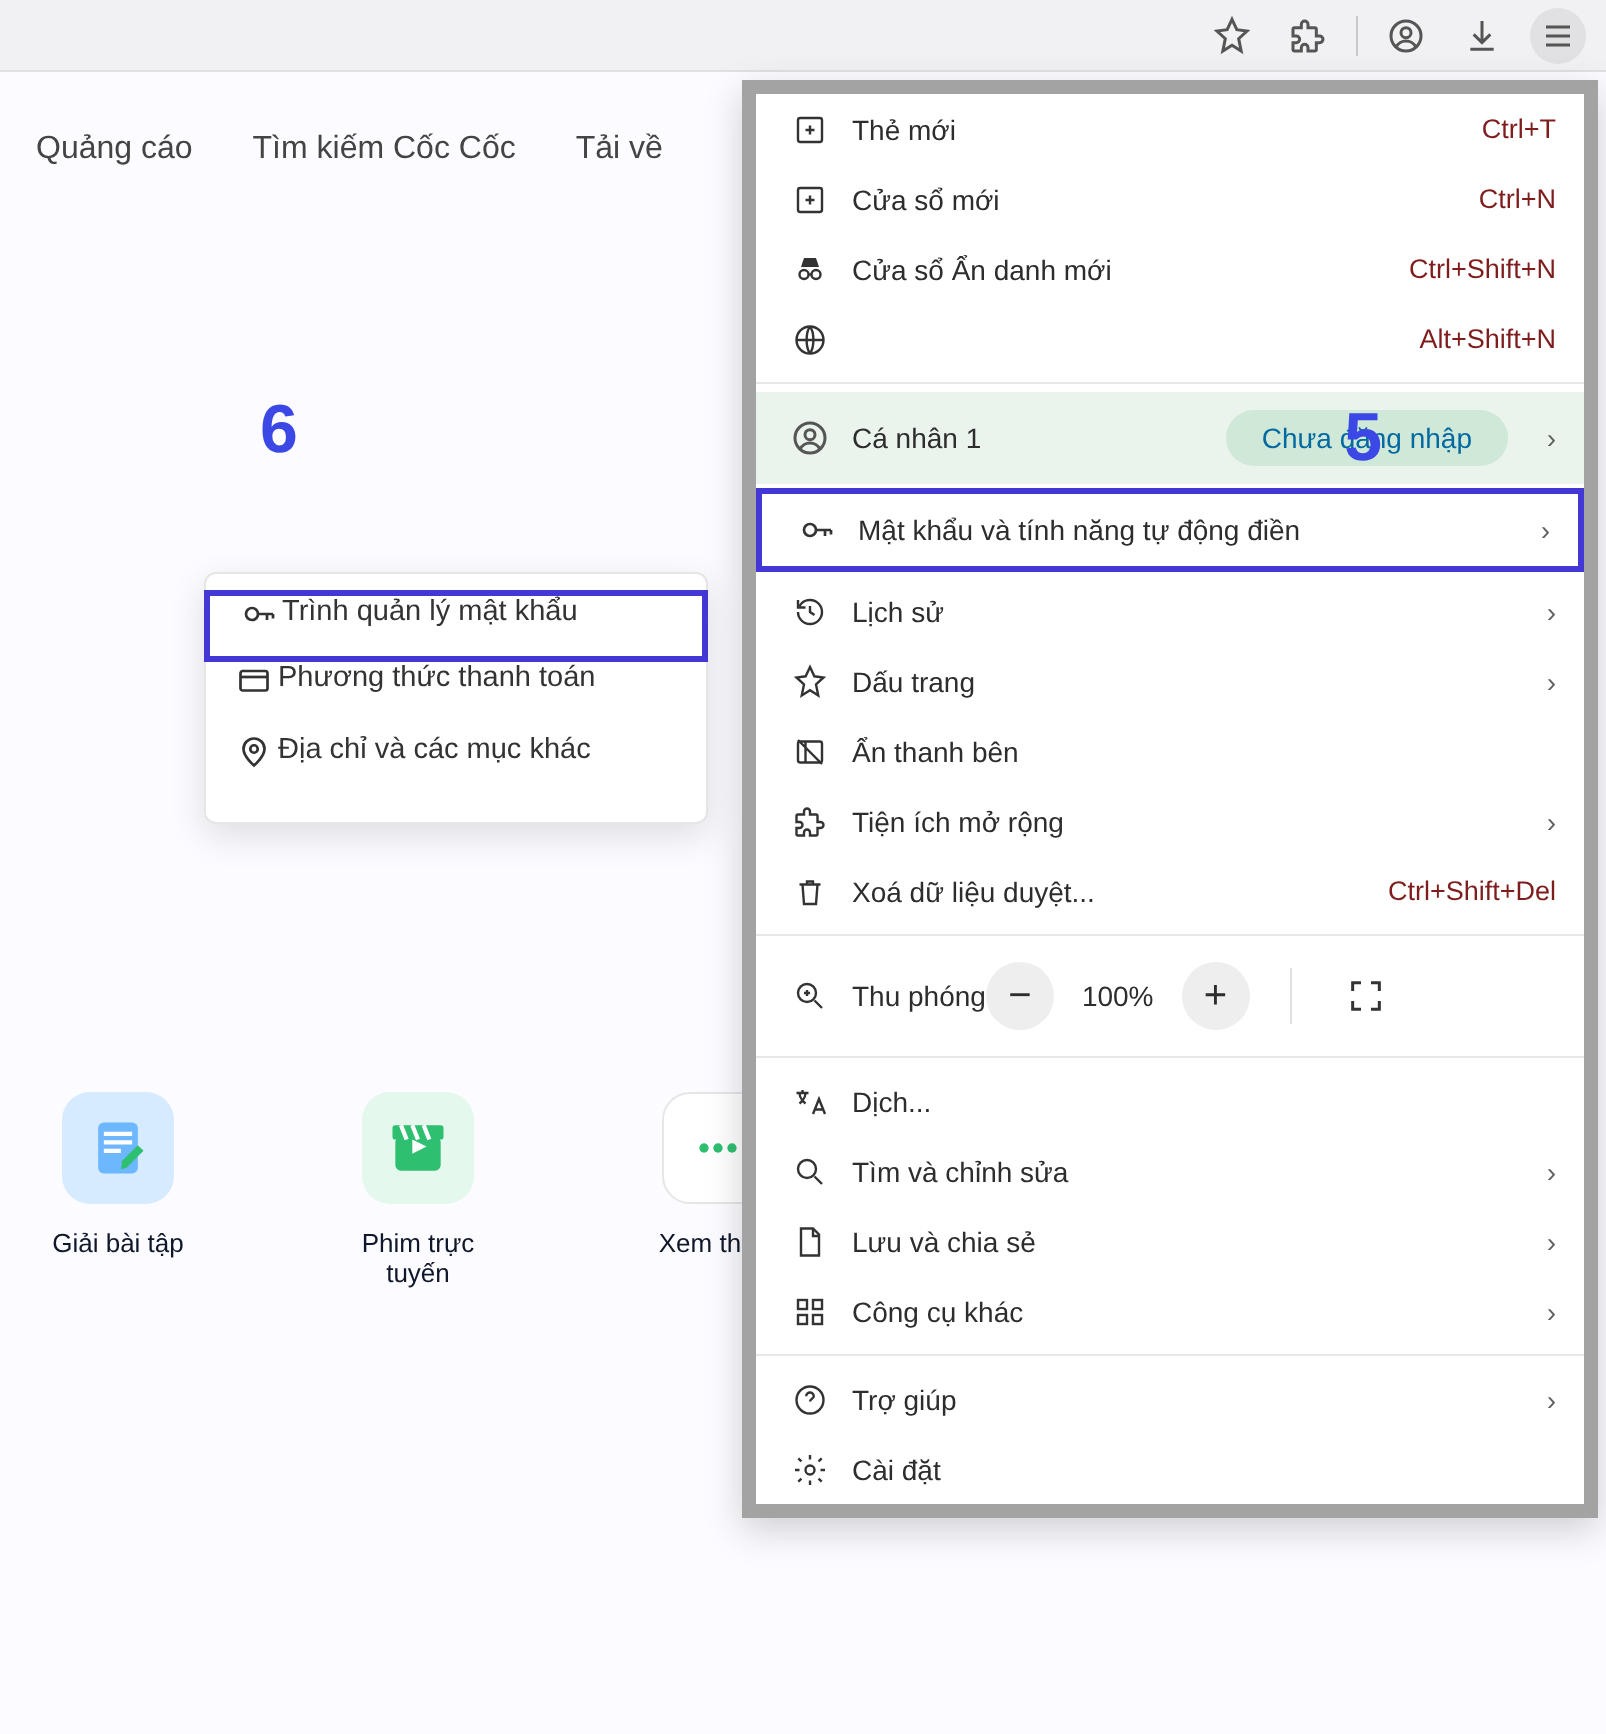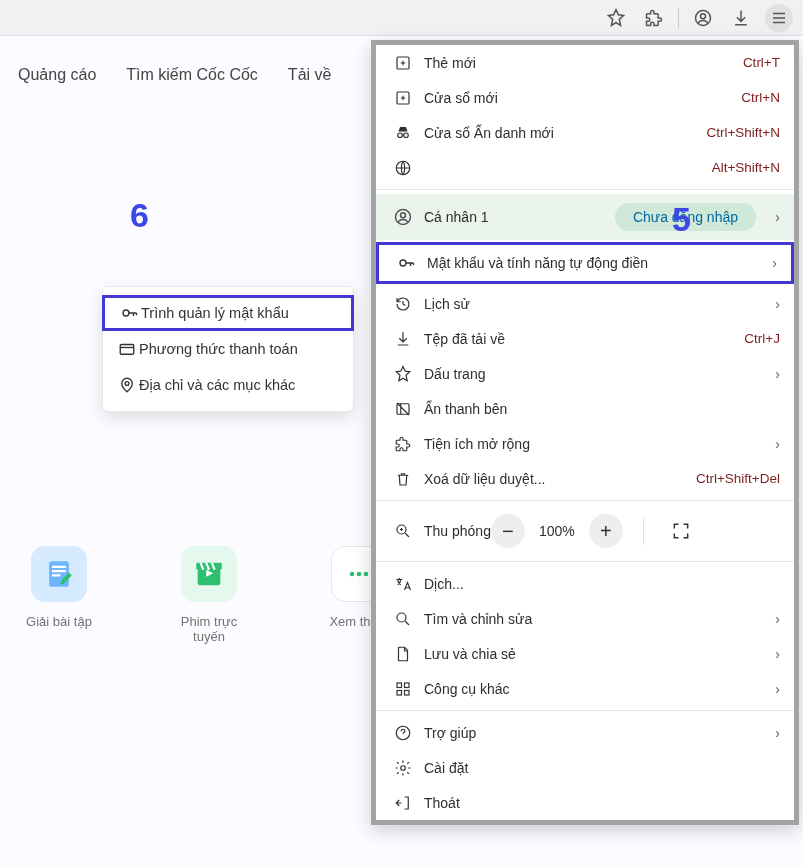--- a/index.html
+++ b/index.html
@@ -75,21 +75,20 @@
     top: 250px;
     width: 252px;
     background: #fff;
     border: 1px solid #e6e6e6;
     border-radius: 6px;
     box-shadow: 0 6px 18px rgba(0,0,0,0.12);
     padding: 8px 0;
   }
   .submenu .item {
     display: flex;
-    align-items: center;
     height: 36px;
     padding: 0 12px;
     font-size: 14.5px;
     color: #333;
   }
   .submenu .item.hl {
     border: 3px solid #4338d6;
     margin: 0 -1px;
   }
   .submenu .icon {
@@ -105,21 +104,21 @@
     left: 0;
     top: 510px;
     display: flex;
     gap: 60px;
     padding-left: 14px;
   }
   .tile {
     width: 90px;
     text-align: center;
     font-size: 13px;
-    color: #737373;
+    color: #0f172a;
   }
   .tile .tile-icon {
     width: 56px;
     height: 56px;
     margin: 0 auto 12px;
     border-radius: 14px;
     display: flex;
     align-items: center;
     justify-content: center;
   }
@@ -127,21 +126,21 @@
   .tile-icon.movie { background: #e4f8ee; }
   .tile-icon.more { background: #fff; border: 1px solid #e6e6e6; }
 
   
   .main-menu {
     position: absolute;
     right: 4px;
     top: 40px;
     width: 428px;
     background: #fff;
-    border: 5px solid #a3a3a3;
+    border: 7px solid #a3a3a3;
     box-shadow: 0 6px 18px rgba(0,0,0,0.18);
     font-size: 14px;
   }
   .main-menu .row {
     display: flex;
     align-items: center;
     height: 35px;
     padding: 0 14px 0 14px;
     white-space: nowrap;
   }
@@ -439,30 +438,20 @@
         <svg width="18" height="18" viewBox="0 0 24 24" fill="none" stroke="#333" stroke-width="1.6">
           <path d="M4 12a8 8 0 108-8 8 8 0 00-7 4M4 4v5h5"></path>
           <path d="M12 8v4l3 2"></path>
         </svg>
       </span>
     <span class="label">Lịch sử</span>
     <span class="spacer"></span>
     <span class="chevron">›</span>
   </div>
 
-  <div class="row">
-    <span class="icon">
-        <svg width="18" height="18" viewBox="0 0 24 24" fill="none" stroke="#333" stroke-width="1.6">
-          <path d="M12 3v12M7 11l5 5 5-5M5 20h14"></path>
-        </svg>
-      </span>
-    <span class="label">Tệp đã tải về</span>
-    <span class="spacer"></span>
-    <span class="shortcut">Ctrl+J</span>
-  </div>
 
   <div class="row">
     <span class="icon">
         <svg width="18" height="18" viewBox="0 0 24 24" fill="none" stroke="#333" stroke-width="1.6">
           <path d="M12 2l2.9 6.2L21 9l-5 4.6L17.5 21 12 17.5 6.5 21 8 13.6 3 9l6.1-.8L12 2z"></path>
         </svg>
       </span>
     <span class="label">Dấu trang</span>
     <span class="spacer"></span>
     <span class="chevron">›</span>
@@ -594,23 +583,14 @@
     <span class="icon">
         <svg width="18" height="18" viewBox="0 0 24 24" fill="none" stroke="#333" stroke-width="1.6">
           <circle cx="12" cy="12" r="3"></circle>
           <path d="M12 2v3M12 19v3M4.2 4.2l2.1 2.1M17.7 17.7l2.1 2.1M2 12h3M19 12h3M4.2 19.8l2.1-2.1M17.7 6.3l2.1-2.1"></path>
         </svg>
       </span>
     <span class="label">Cài đặt</span>
     <span class="spacer"></span>
   </div>
 
-  <div class="row">
-    <span class="icon">
-        <svg width="18" height="18" viewBox="0 0 24 24" fill="none" stroke="#333" stroke-width="1.6">
-          <path d="M14 4h5v16h-5M10 12H3M7 8l-4 4 4 4"></path>
-        </svg>
-      </span>
-    <span class="label">Thoát</span>
-    <span class="spacer"></span>
-  </div>
 
 </div>
 
 </body></html>

